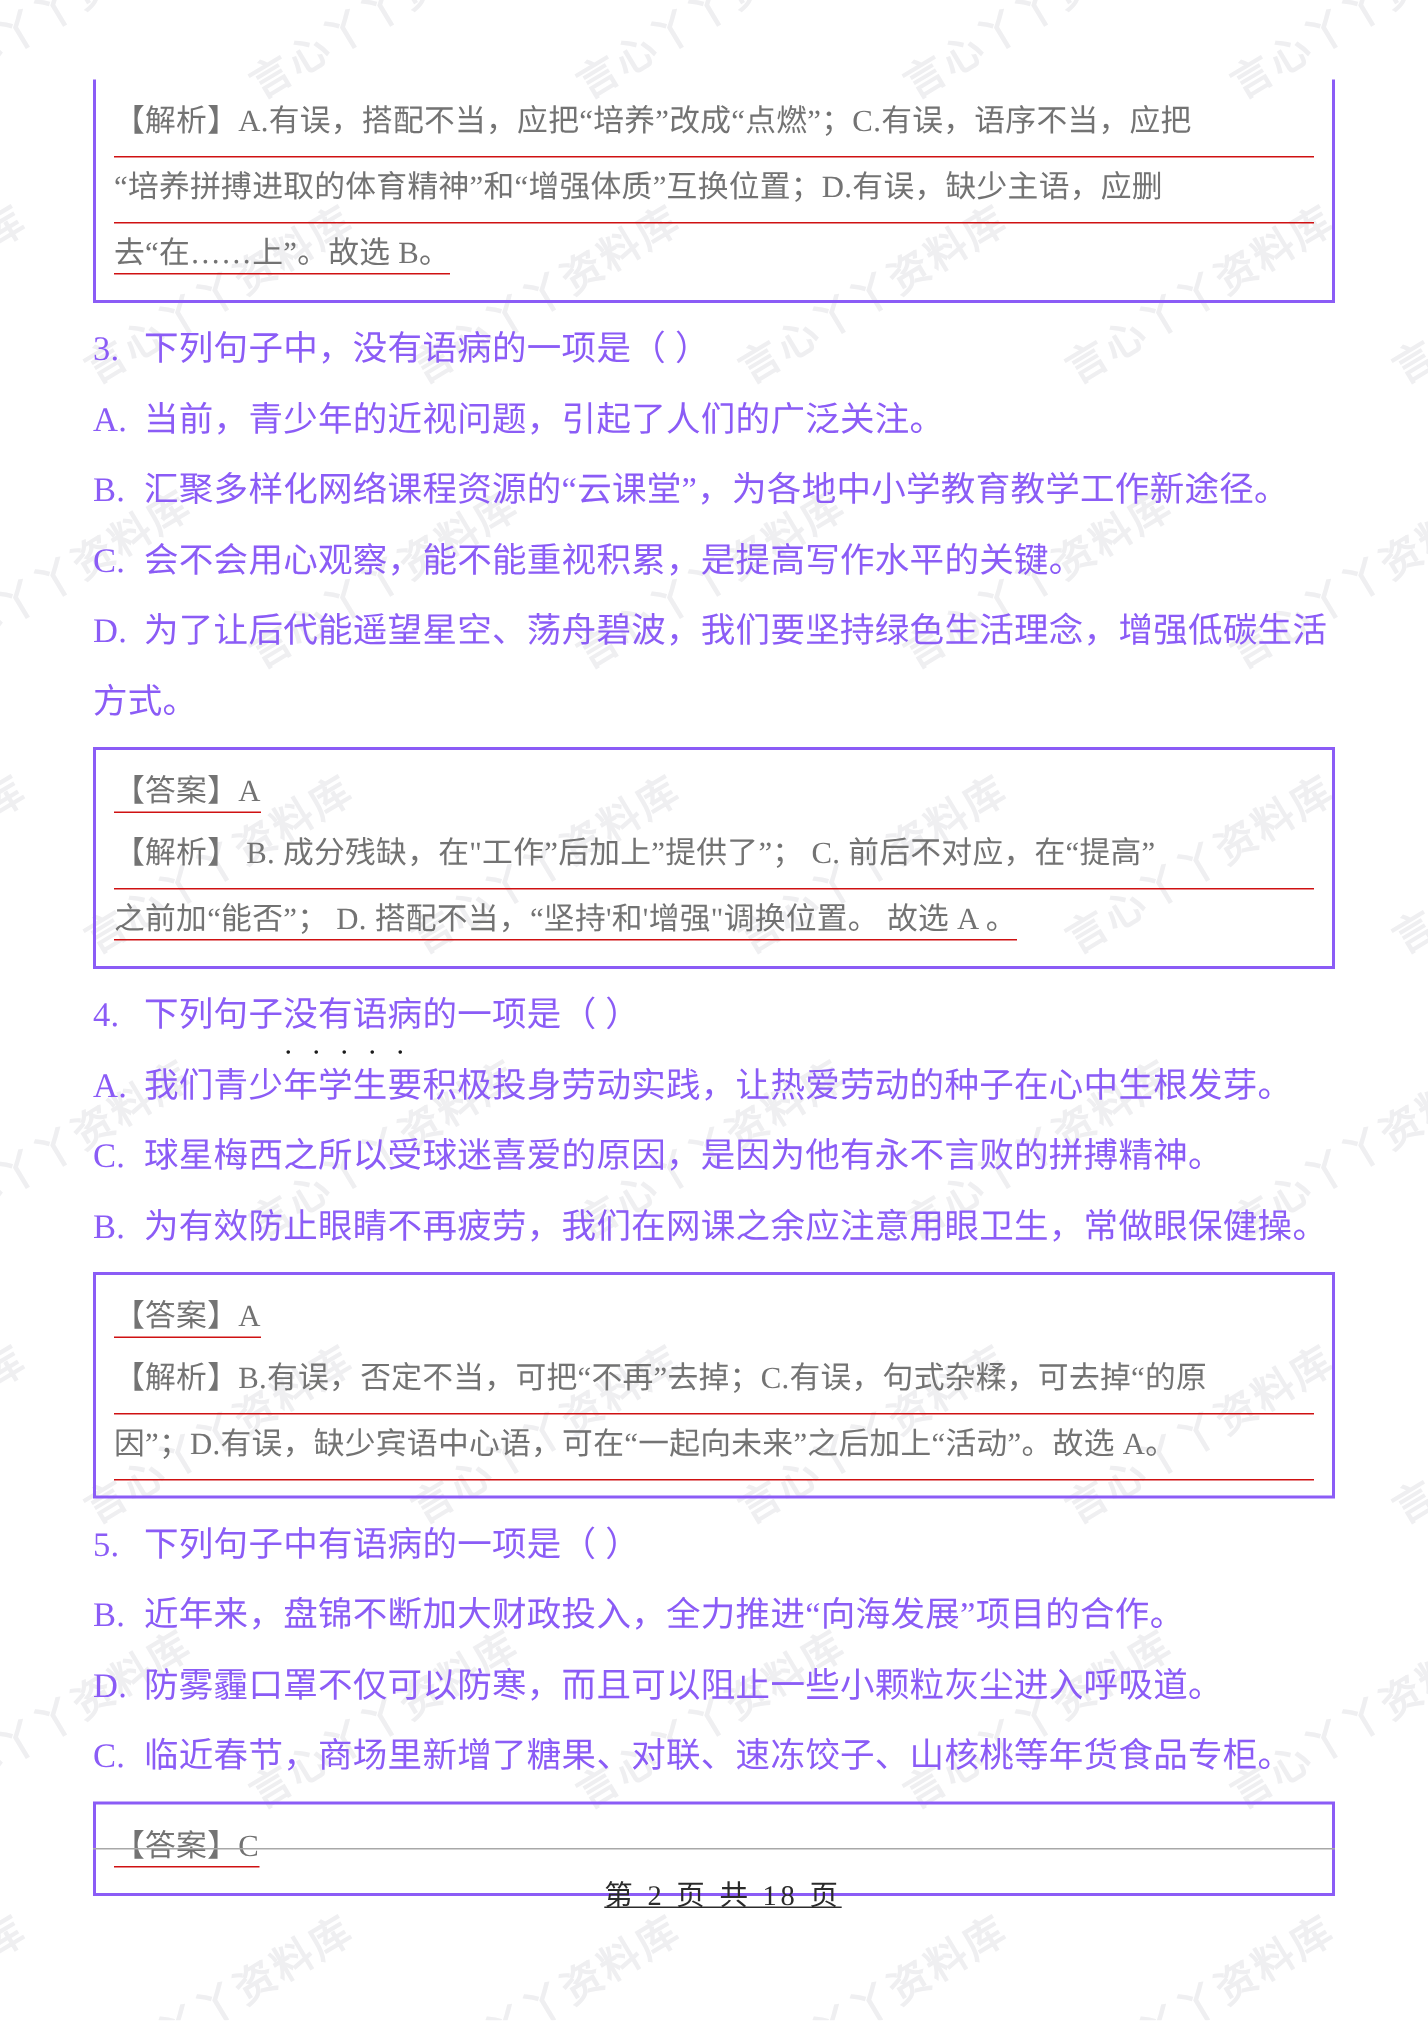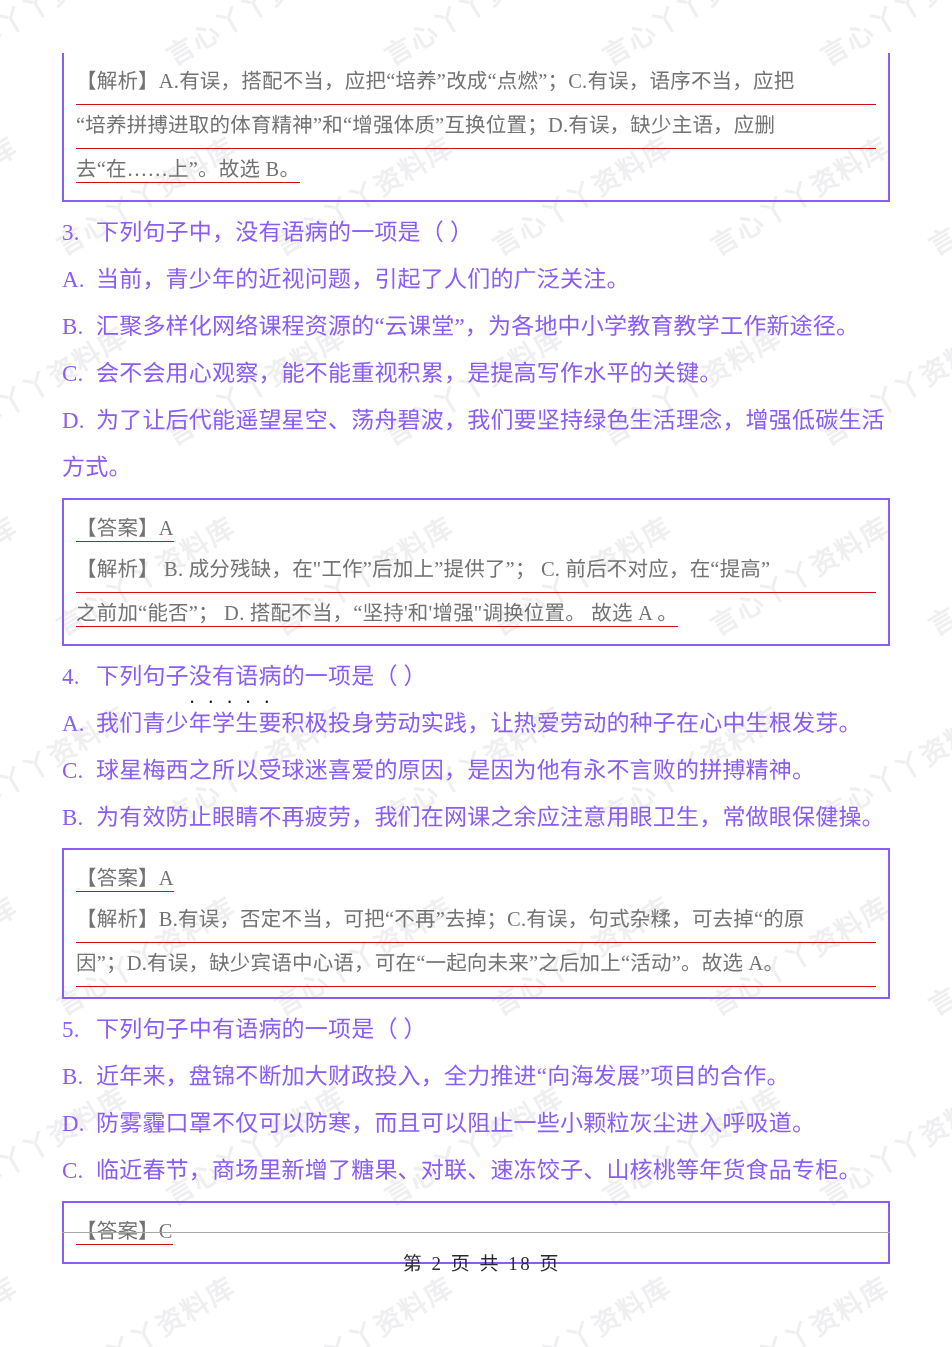--- a/index.html
+++ b/index.html
@@ -114,20 +114,21 @@
     position: absolute;
     left: 12px;
     right: 0;
     top: 1248px;
     text-align: center;
     font-size: 19px;
     color: #2b2b2b;
     letter-spacing: 2.5px;
     z-index: 2;
     font-family: "Liberation Serif", "DejaVu Serif", serif;
+    text-decoration: underline;
   }
 </style>
 </head>
 <body>
 
 <div class="page">
 
   <div class="watermark-layer">
       <div class="wm" style="left: -60px; top: 40px;">言心丫丫资料库</div>
       <div class="wm" style="left: 158px; top: 40px;">言心丫丫资料库</div>

